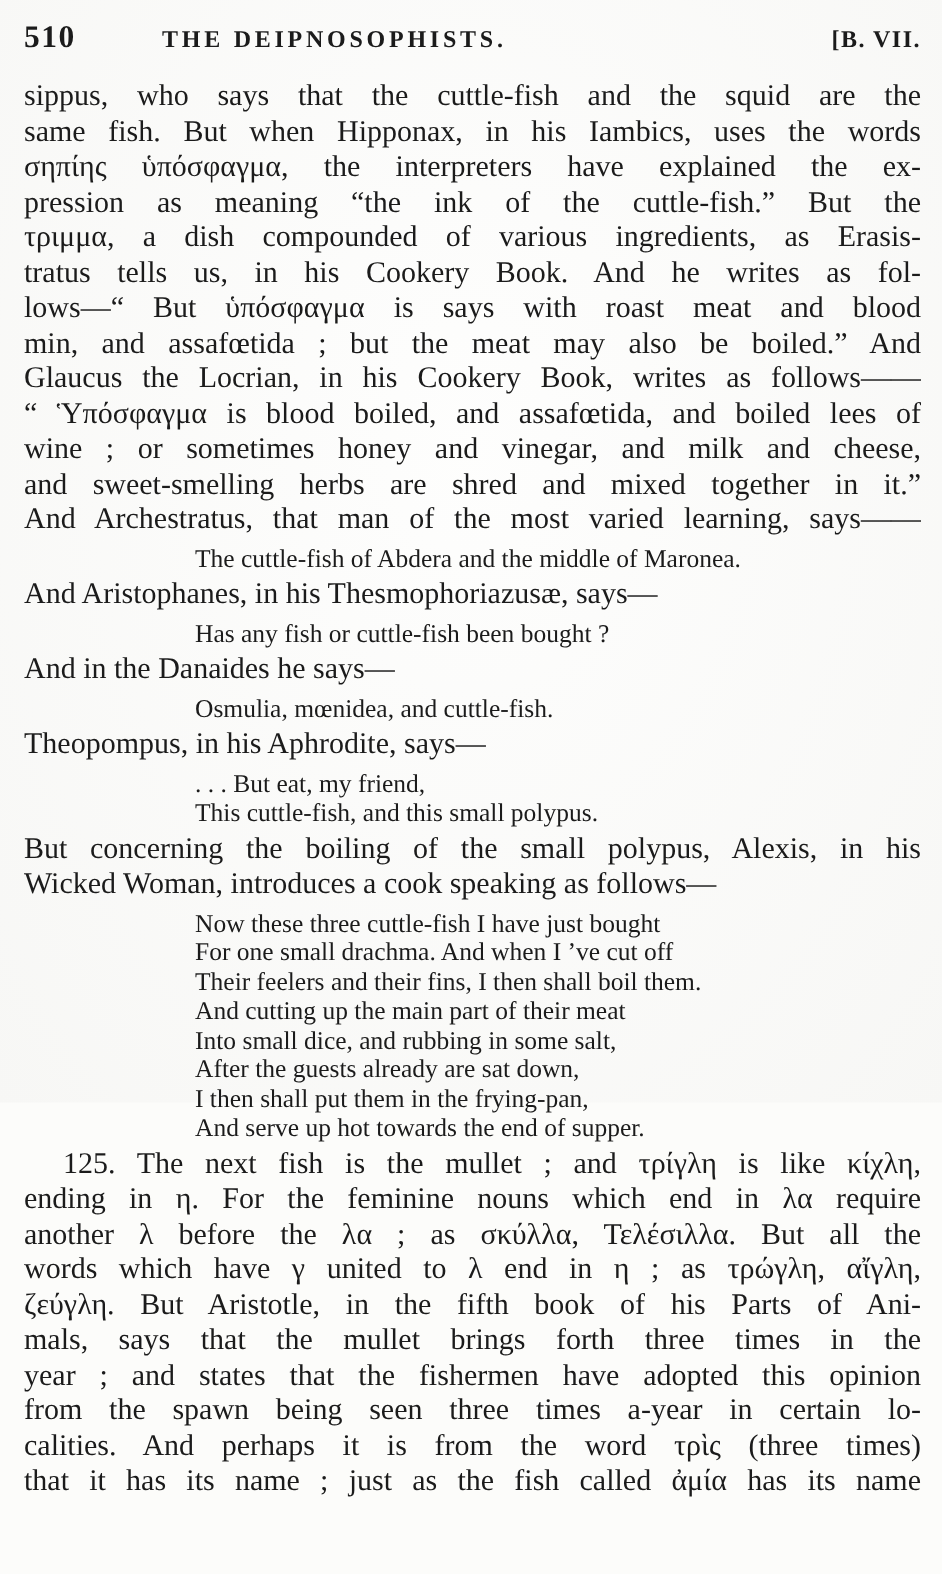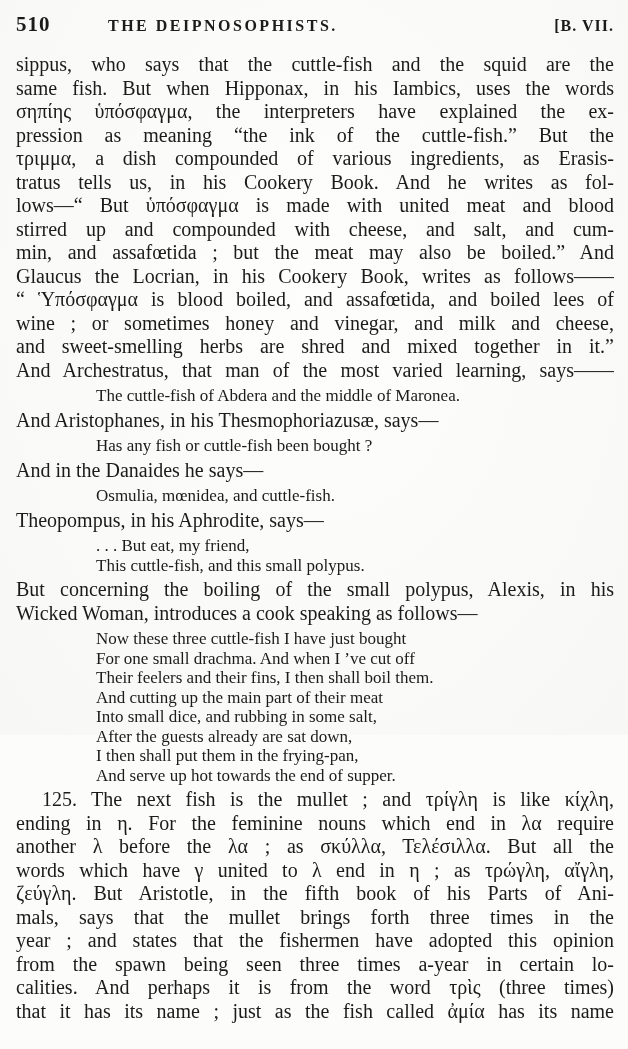--- a/index.html
+++ b/index.html
@@ -54,42 +54,42 @@
   .prose .line.noj {
     text-align: center;
     text-align-last: left;
   }
   .line.indent { text-indent: 26px; }
   .verse { margin: 4px 0 3px 80px; }
   .verse .vline {
     font-size: 17px;
     line-height: 19.5px;
     text-align: left;
+    margin-left: 34px;
   }
 </style>
 </head>
 <body>
 
 <div class="page">
 
   <div class="page-header">
     <span class="page-number">510</span>
     <span class="running-title">THE DEIPNOSOPHISTS.</span>
     <span class="book-ref">[B. VII.</span>
   </div>
 
   <div class="prose">
     <div class="line">sippus, who says that the cuttle-fish and the squid are the</div>
     <div class="line">same fish. But when Hipponax, in his Iambics, uses the words</div>
     <div class="line">σηπίης ὑπόσφαγμα, the interpreters have explained the ex-</div>
     <div class="line">pression as meaning “the ink of the cuttle-fish.” But the</div>
     <div class="line">τριμμα, a dish compounded of various ingredients, as Erasis-</div>
     <div class="line">tratus tells us, in his Cookery Book. And he writes as fol-</div>
-    <div class="line">lows—“ But ὑπόσφαγμα is made with united meat and blood</div>
-    <div class="line">stirred up and compounded with cheese, and salt, and cum-</div>
+    <div class="line">lows—“ But ὑπόσφαγμα is says with roast meat and blood</div>
     <div class="line">min, and assafœtida ; but the meat may also be boiled.” And</div>
     <div class="line">Glaucus the Locrian, in his Cookery Book, writes as follows——</div>
     <div class="line">“ Ὑπόσφαγμα is blood boiled, and assafœtida, and boiled lees of</div>
     <div class="line">wine ; or sometimes honey and vinegar, and milk and cheese,</div>
     <div class="line">and sweet-smelling herbs are shred and mixed together in it.”</div>
     <div class="line">And Archestratus, that man of the most varied learning, says——</div>
   </div>
 
   <div class="verse">
     <div class="vline">The cuttle-fish of Abdera and the middle of Maronea.</div>

